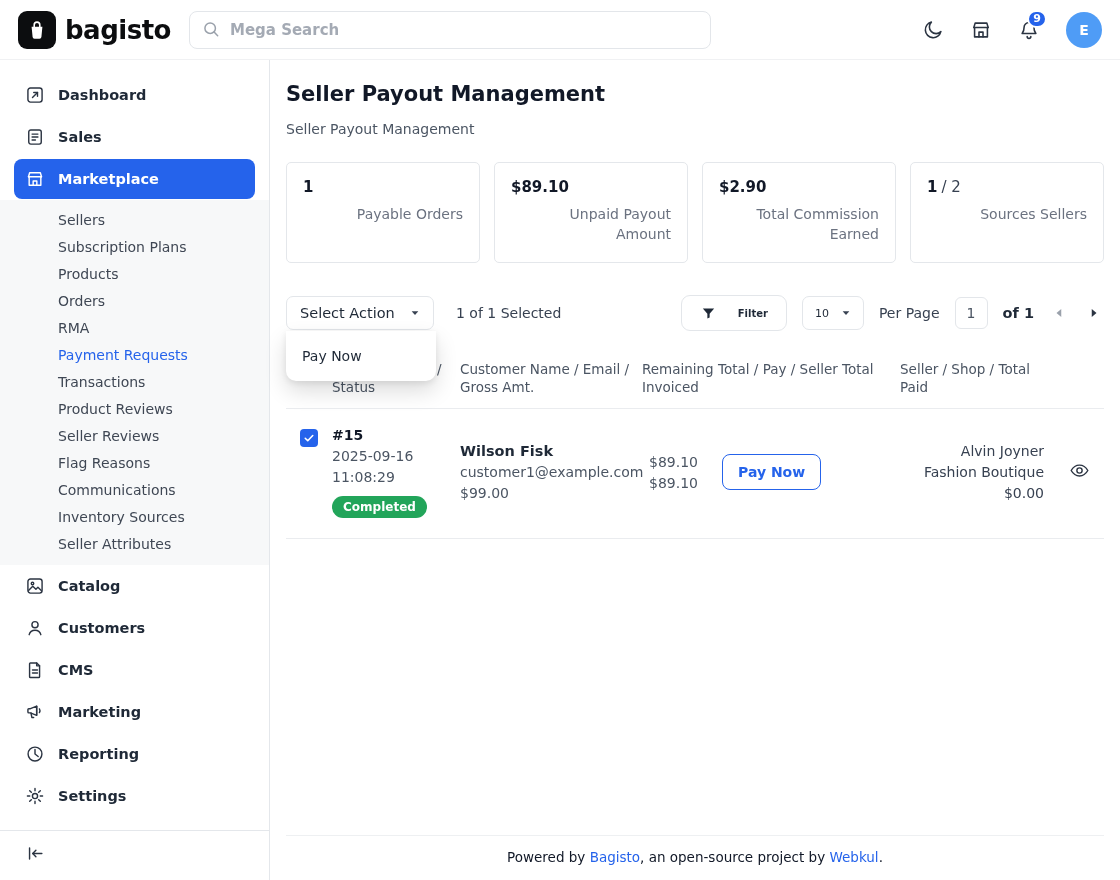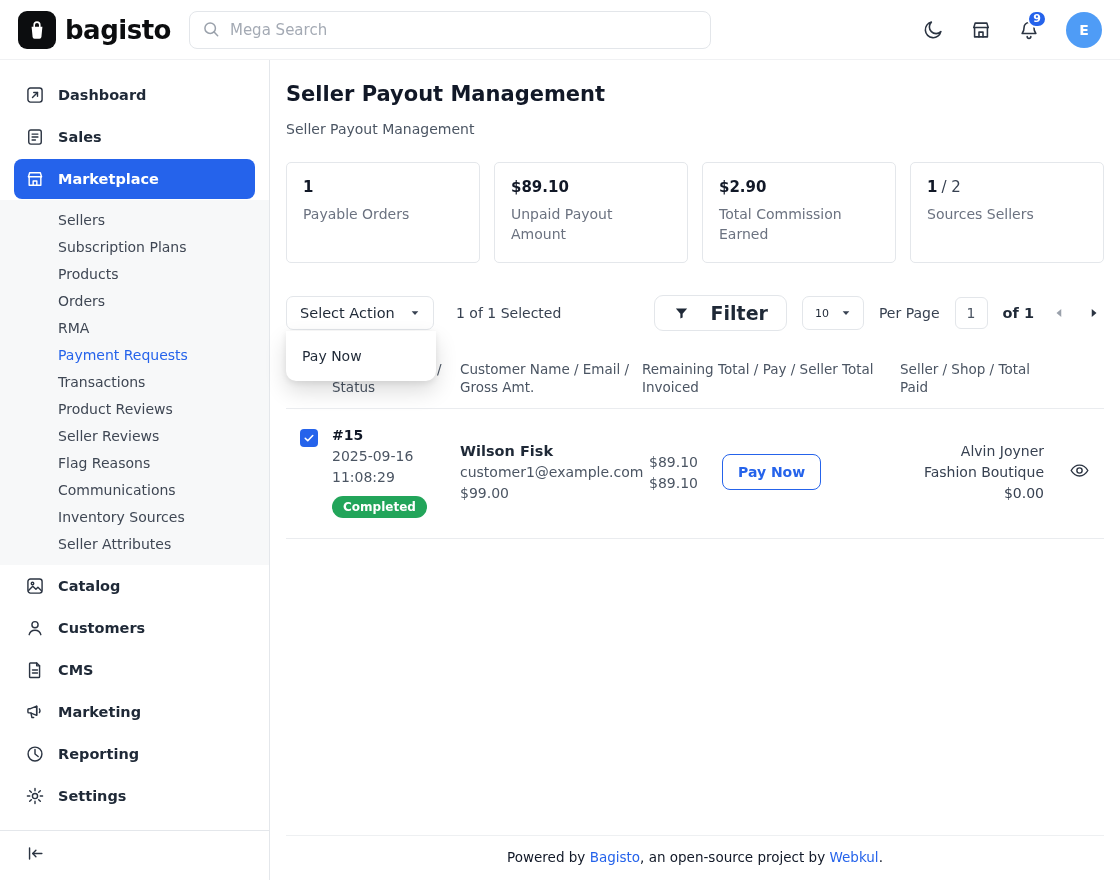--- a/index.html
+++ b/index.html
@@ -8,21 +8,21 @@
   .app { display:flex; flex-direction:column; height:100%; }
 
   
   .header { height:60px; display:flex; align-items:center; padding:0 18px; gap:18px; background:#fff; border-bottom:1px solid #f0f1f3; flex:0 0 60px; }
   .logo { display:flex; align-items:center; gap:9px; cursor:pointer; }
   .logo-mark { width:38px; height:38px; background:#0c0d0f; border-radius:9px; display:flex; align-items:center; justify-content:center; }
   .logo-mark svg { width:24px; height:24px; }
   .logo-text { font-size:26px; font-weight:800; color:#0c0d0f; letter-spacing:-0.5px; }
   .search { position:relative; width:522px; }
   .search-icon { position:absolute; left:12px; top:8px; color:#9aa1ab; }
-  .search-input { width:100%; height:38px; border:1px solid #e3e6ea; border-radius:8px; padding:0 12px 0 40px; font-size:15px; color:#374151; outline:none; font-family:inherit; background:#fff; }
+  .search-input { width:100%; height:38px; border:1px solid #e3e6ea; border-radius:8px; padding:0 12px 0 40px; font-size:15px; color:#374151; outline:none; font-family:inherit; background:#fff;font-weight:bold; }
   .search-input::placeholder { color:#a4aab4; }
   .header-right { margin-left:auto; display:flex; align-items:center; gap:26px; }
   .hicon { color:#2b3442; cursor:pointer; display:flex; }
   .bell-wrap { position:relative; display:flex; cursor:pointer; }
   .notif-badge { position:absolute; top:-9px; right:-7px; min-width:18px; height:18px; border-radius:9px; background:var(--primary,#2563eb); color:#fff; font-size:11px; font-weight:700; display:flex; align-items:center; justify-content:center; padding:0 4px; border:2px solid #fff; }
   .avatar { width:36px; height:36px; border-radius:50%; background:var(--avatar_bg,#4f9cf6); color:#fff; font-size:14px; font-weight:700; display:flex; align-items:center; justify-content:center; cursor:pointer; }
 
   
   .body { flex:1; display:flex; min-height:0; }
 
@@ -41,31 +41,31 @@
 
   
   .main { flex:1; display:flex; flex-direction:column; padding:22px 16px 0; min-width:0; }
   .page-title { font-size:21px; font-weight:700; color:#111827; }
   .page-subtitle { font-size:14px; color:#4b5563; margin-top:15px; }
 
   .stats-row { display:flex; gap:14px; margin-top:25px; }
   .stat-card { flex:1; border:1px solid #e4e7eb; border-radius:5px; padding:15px 16px; height:101px; background:#fff; }
   .stat-value { font-weight:700; font-size:15px; color:#111827; }
   .stat-suffix { font-weight:400; color:#374151; margin-left:4px; }
-  .stat-label { margin-top:9px; font-size:14px; line-height:1.42; color:#6b7280; }
+  .stat-label { margin-top:9px; font-size:14px; line-height:1.42; color:#6b7280;text-align:right; }
 
   
   .toolbar { display:flex; align-items:center; margin-top:32px; position:relative; }
   .select-action { width:148px; height:34px; display:flex; align-items:center; justify-content:space-between; border:1px solid #e3e6ea; border-radius:7px; padding:0 13px; font-size:14.5px; color:#1f2937; background:#fff; cursor:pointer; font-family:inherit; }
   .chev { color:#374151; display:flex; }
   .dropdown { position:absolute; top:36px; left:0; width:150px; background:#fff; border-radius:0 0 10px 10px; box-shadow:0 10px 22px rgba(0,0,0,.14), 0 2px 6px rgba(0,0,0,.08); padding:9px 0; z-index:20; }
   .dropdown-item { padding:8px 16px; font-size:14px; color:#1f2937; cursor:pointer; }
   .selected-info { margin-left:22px; font-size:14px; color:#374151; }
   .toolbar-right { margin-left:auto; display:flex; align-items:center; gap:15px; }
-  .filter-btn { display:flex; align-items:center; gap:21px; height:36px; padding:0 18px; border:1px solid #e3e6ea; border-radius:9px; background:#fff; font-size:19px; font-weight:600; color:#1f2937; cursor:pointer; font-family:inherit; }
+  .filter-btn { display:flex; align-items:center; gap:21px; height:36px; padding:0 18px; border:1px solid #e3e6ea; border-radius:9px; background:#fff; font-size:10px; font-weight:600; color:#1f2937; cursor:pointer; font-family:inherit; }
   .funnel { display:flex; color:#1f2937; }
   .perpage-btn { display:flex; align-items:center; gap:12px; height:34px; padding:0 12px; border:1px solid #e3e6ea; border-radius:7px; background:#fff; font-size:11px; color:#1f2937; cursor:pointer; font-family:inherit; }
   .perpage-label { font-size:14px; color:#374151; }
   .page-input { width:33px; height:32px; border:1px solid #e3e6ea; border-radius:6px; text-align:center; font-size:14px; color:#4b5563; outline:none; font-family:inherit; }
   .page-of { font-size:14.5px; color:#1f2937; font-weight:600; }
   .pg-btn { background:none; border:none; cursor:pointer; display:flex; padding:4px; }
   .pg-btn.prev { color:#9aa1ab; }
   .pg-btn.next { color:#2b3442; }
 
   

